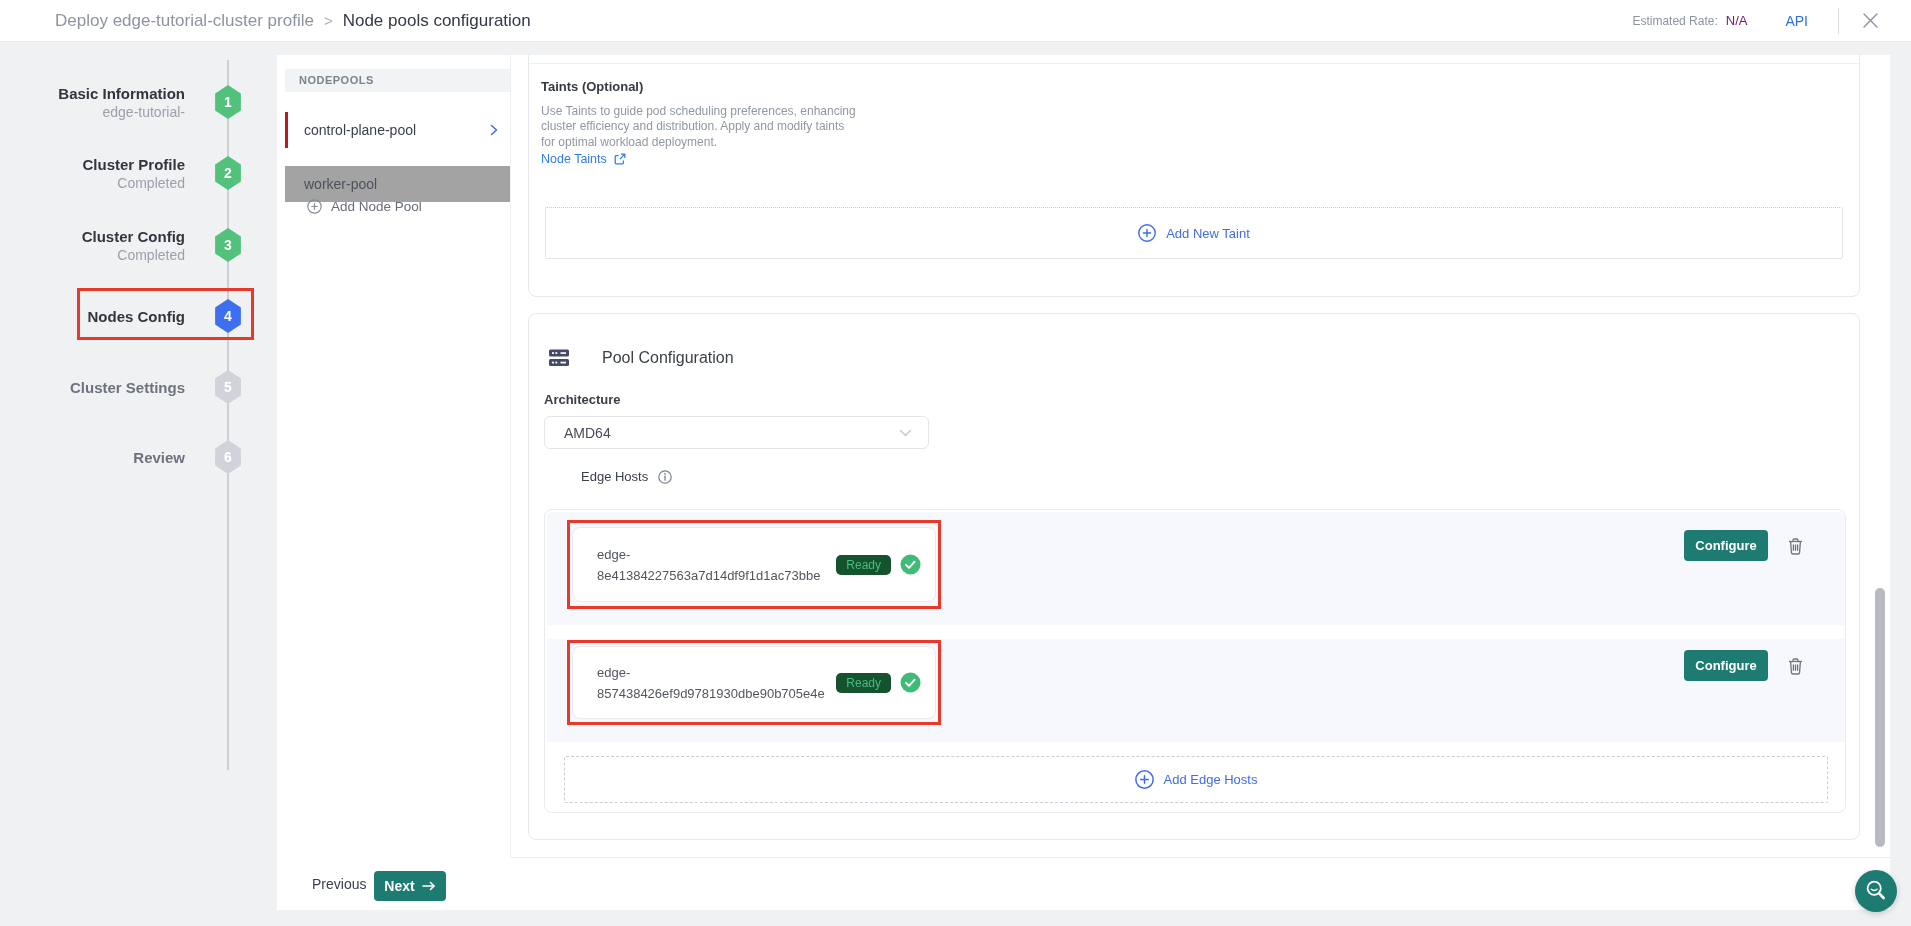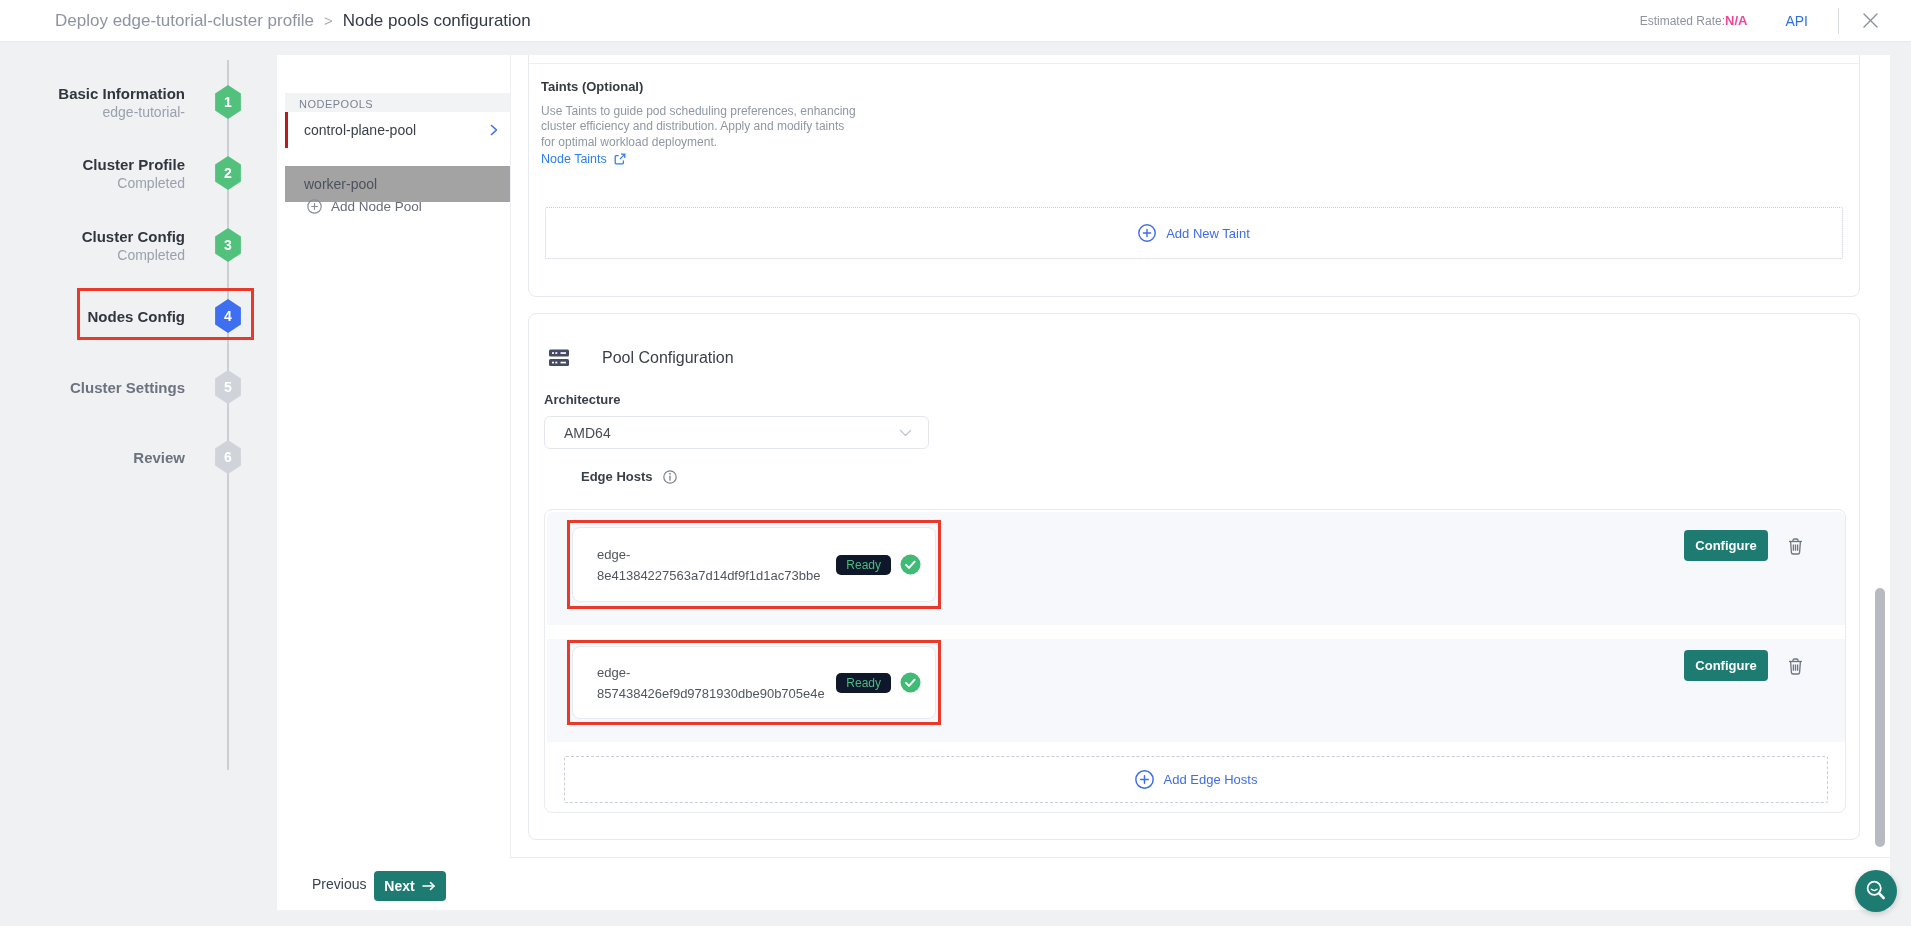--- a/index.html
+++ b/index.html
@@ -5,21 +5,21 @@
   html,body{margin:0;padding:0;background:#eff1f3;font-family:"Liberation Sans","DejaVu Sans",sans-serif;}
   .screen{position:relative;width:1911px;height:926px;background:#eff1f3;overflow:hidden;}
 
   
   .topbar{position:absolute;left:0;top:0;width:1911px;height:42px;background:#fff;border-bottom:1px solid #e8eaee;display:flex;align-items:center;box-sizing:border-box;padding:0 30px 0 55px;}
   .crumb-primary{font-size:17px;color:#8d93a1;}
   .crumb-sep{font-size:15px;color:#a7adb8;margin:0 10px;}
   .crumb-secondary{font-size:17px;color:#333947;font-weight:500;}
   .topbar-right{margin-left:auto;display:flex;align-items:center;}
   .est-label{font-size:12px;color:#8d93a0;}
-  .est-value{font-size:13px;color:#ec4899;font-weight:700;}
+  .est-value{font-size:13px;color:#701a75;font-weight:400;margin-left:8px;}
   .api-link{font-size:14px;color:#2d6fe2;font-weight:500;margin-left:38px;cursor:pointer;}
   .top-divider{width:1px;height:26px;background:#d9dce1;margin-left:30px;}
   .close-btn{margin-left:20px;width:22px;height:22px;display:flex;align-items:center;justify-content:center;cursor:pointer;}
 
   
   .wizard-line{position:absolute;left:227px;top:60px;width:2px;height:710px;background:#ccd0d6;}
   .step{position:absolute;left:0;width:260px;height:44px;display:flex;flex-direction:column;justify-content:center;text-align:right;box-sizing:border-box;padding-right:75px;padding-left:44px;}
   .step-title{font-size:15px;font-weight:600;color:#31363e;line-height:17px;}
   .step.pending .step-title{color:#6d737e;}
   .step-sub{font-size:14px;color:#9ba1ac;line-height:16px;margin-top:2px;}
@@ -30,21 +30,21 @@
   .s1{top:80px;}.s2{top:151px;}.s3{top:223px;}.s4{top:294px;}.s5{top:365px;}.s6{top:435px;}
 
   .annotation{position:absolute;border:3px solid #e8392b;box-sizing:border-box;z-index:40;pointer-events:none;}
   .ann-step{left:77px;top:288px;width:177px;height:52px;}
 
   
   .panel{position:absolute;left:277px;top:55px;width:1613px;height:855px;background:#fff;}
 
   
   .np-col{position:absolute;left:8px;top:0;width:226px;height:803px;border-right:1px solid #edeff2;box-sizing:border-box;}
-  .np-header{position:absolute;left:0;top:38px;right:0;height:23px;background:#f2f3f5;font-size:11px;font-weight:400;letter-spacing:.5px;color:#7b8290;line-height:23px;padding-left:14px;box-sizing:border-box;}
+  .np-header{position:absolute;left:0;top:14px;right:0;height:23px;background:#f2f3f5;font-size:11px;font-weight:700;letter-spacing:.5px;color:#7b8290;line-height:23px;padding-left:14px;box-sizing:border-box;}
   .np-item{position:absolute;left:0;right:0;height:36px;display:flex;align-items:center;font-size:14px;cursor:pointer;box-sizing:border-box;}
   .np-item.selected{top:57px;background:#fff;border-left:3px solid #b91c1c;padding-left:16px;color:#3b414b;font-weight:500;}
   .np-item.selected .np-chevron{margin-left:auto;margin-right:12px;display:flex;}
   .np-item.plain{top:111px;background:#a3a3a3;padding-left:19px;color:#4b515c;}
   .np-add{position:absolute;left:0;top:137px;right:0;height:28px;display:flex;align-items:center;padding-left:22px;color:#666d79;font-size:13.5px;cursor:pointer;}
   .np-add svg{margin-right:9px;}
 
   
   .content{position:absolute;left:234px;top:0;right:0;height:803px;overflow:hidden;border-bottom:1px solid #e9ebef;box-sizing:border-box;}
   .card{position:absolute;background:#fff;border:1px solid #e6e9ed;border-radius:8px;box-sizing:border-box;}
@@ -59,32 +59,32 @@
   .dashed-add svg{margin-right:10px;flex:none;}
   .add-taint{left:16px;right:16px;top:216px;height:50px;}
 
   .card-pool{left:17px;top:258px;width:1332px;height:527px;}
   .pool-head{position:absolute;left:20px;top:35px;display:flex;align-items:center;}
   .pool-head .pool-title{margin-left:33px;font-size:16px;color:#3a3f48;}
   .arch-label{position:absolute;left:15px;top:78px;font-size:13px;font-weight:600;color:#3a4049;}
   .arch-select{position:absolute;left:15px;top:102px;width:385px;height:33px;border:1px solid #e3e6eb;border-radius:6px;display:flex;align-items:center;padding:0 16px 0 19px;box-sizing:border-box;font-size:14px;color:#474c55;cursor:pointer;background:#fff;}
   .arch-select svg{margin-left:auto;}
   .eh-label-row{position:absolute;left:15px;top:155px;display:flex;align-items:center;}
-  .eh-label{font-size:13px;font-weight:700;color:#3a4049;padding-left:37px;}
+  .eh-label{font-size:13px;font-weight:400;color:#3a4049;padding-left:37px;}
   .eh-label-row svg{margin-left:10px;}
 
   .hosts-box{position:absolute;left:15px;top:195px;width:1302px;height:304px;border:1px solid #e8ebef;border-radius:8px;box-sizing:border-box;}
   .host-row{position:absolute;left:2px;width:1298px;background:#f6f8fb;}
   .row1{top:2px;height:113px;border-radius:6px 6px 0 0;}
   .row2{top:129px;height:103px;}
   .host-select{position:absolute;left:25px;width:364px;background:#fff;border:1px solid #e7eaee;border-radius:8px;box-sizing:border-box;display:flex;align-items:center;padding:0 14px 0 24px;cursor:pointer;}
   .row1 .host-select{top:15px;height:75px;}
   .row2 .host-select{top:7px;height:73px;}
   .host-name{flex:1;font-size:13px;line-height:21px;color:#51565e;}
-  .ready-pill{flex:none;background:#0f172a;color:#4abc81;font-size:12px;font-weight:500;padding:3px 10px;border-radius:5px;}
+  .ready-pill{flex:none;background:#14532d;color:#4abc81;font-size:12px;font-weight:500;padding:3px 10px;border-radius:5px;}
   .host-check{flex:none;margin-left:9px;display:flex;}
   .ann-host{left:20px;width:374px;}
   .row1 .ann-host{top:8px;height:89px;}
   .row2 .ann-host{top:1px;height:85px;}
   .configure-btn{position:absolute;right:77px;width:84px;height:31px;background:#1e7b72;color:#fff;font-size:13px;font-weight:600;border:none;border-radius:4px;display:flex;align-items:center;justify-content:center;cursor:pointer;font-family:inherit;}
   .row1 .configure-btn{top:18px;}
   .row2 .configure-btn{top:11px;}
   .trash-btn{position:absolute;right:41px;width:18px;height:20px;cursor:pointer;display:flex;align-items:center;justify-content:center;background:none;border:none;padding:0;}
   .row1 .trash-btn{top:24px;}
   .row2 .trash-btn{top:17px;}

